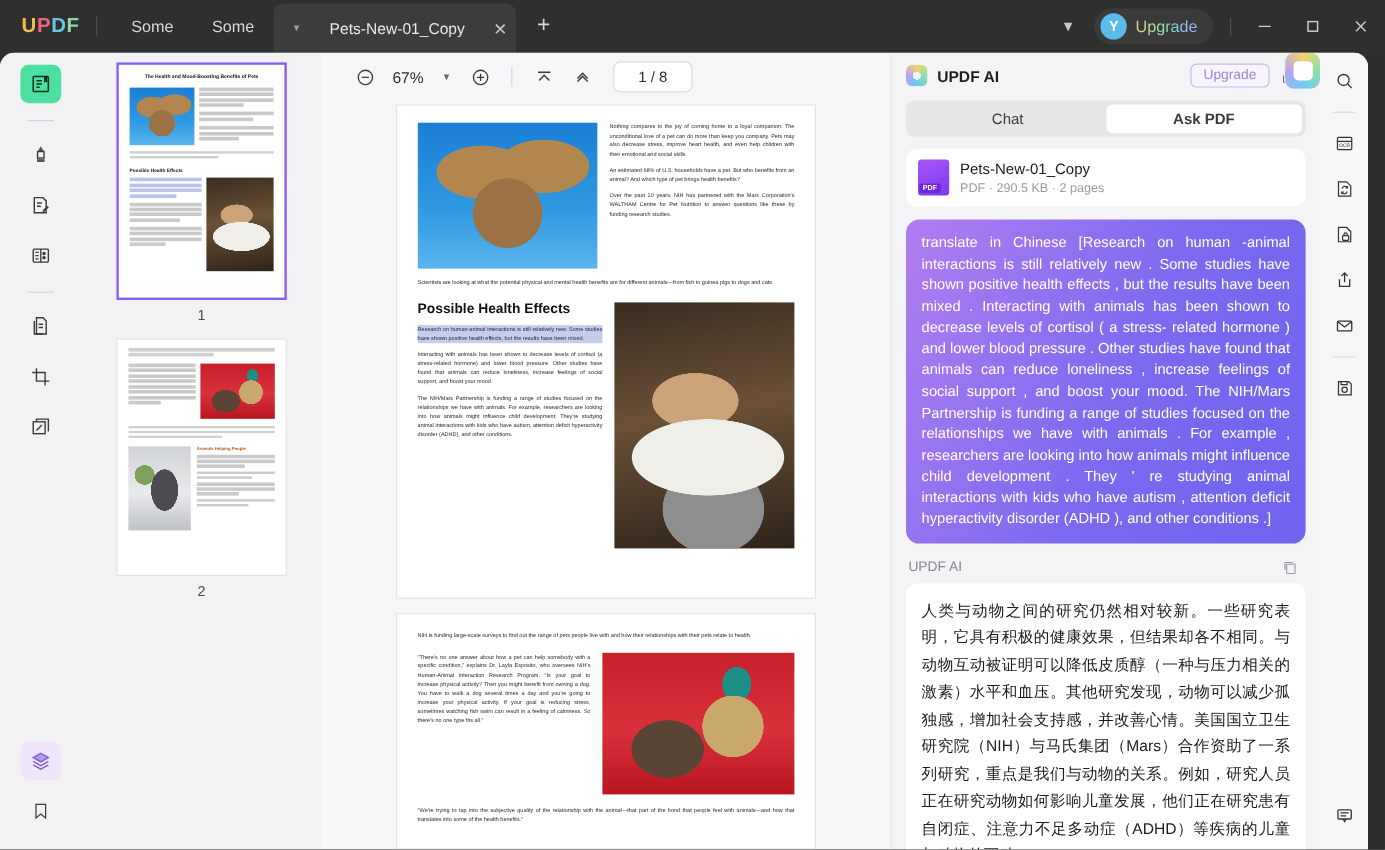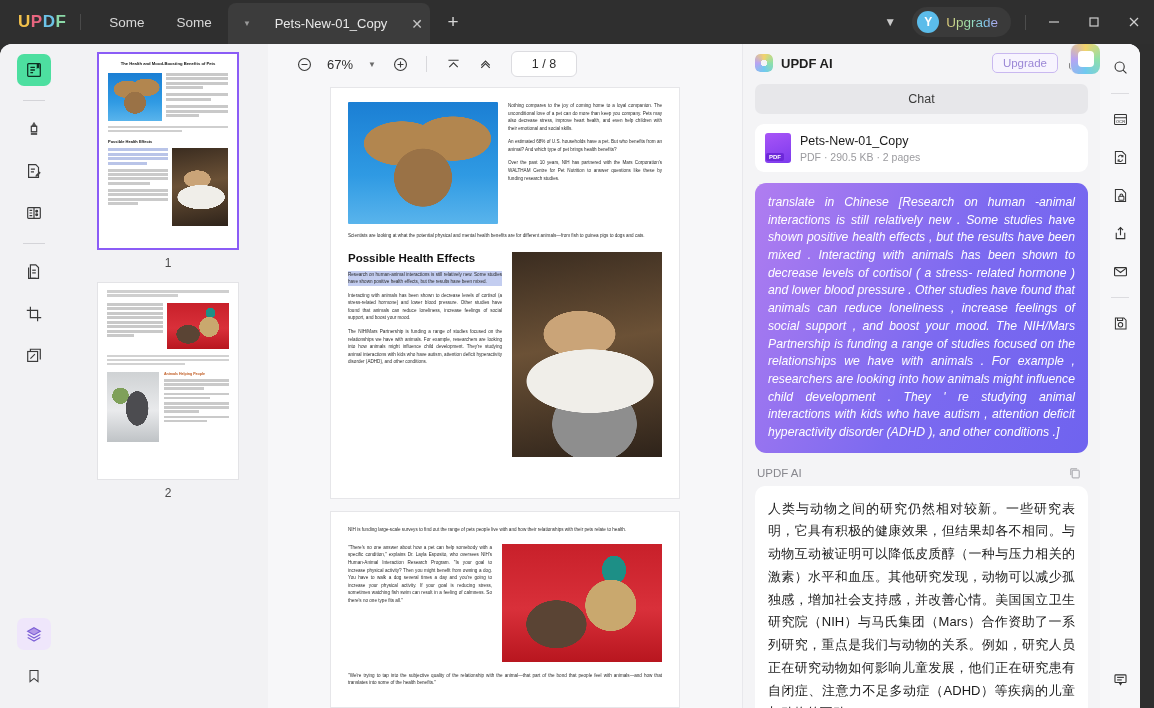--- a/index.html
+++ b/index.html
@@ -228,21 +228,20 @@
     padding: 1px 3px; border-radius: 2px;
   }
   .file-name { font-size: 12.5px; color: #1b1b1b; }
   .file-meta { font-size: 10.5px; color: #9b9b9f; margin-top: 3px; }
 
   .bubble {
     margin-top: 11px; border-radius: 11px; padding: 11px 13px;
     background: linear-gradient(115deg,#b07df0,#7c6af0 55%,#6f63ef);
     color: #ffffff; font-size: 12.2px; line-height: 1.45;
     text-align: justify;
-    font-style: italic;
   }
 
   .resp-head {
     display: flex; align-items: center; margin-top: 13px; padding: 0 2px;
   }
   .resp-label { font-size: 11.5px; color: #88888e; flex: 1; }
   .copy-ico { width: 18px; color: #9a9aa0; cursor: pointer; }
   .resp-box {
     margin-top: 6px; background: #ffffff; border-radius: 10px;
     padding: 12px 13px; font-size: 13px; color: #1c1c1c; line-height: 1.75;
@@ -562,20 +561,21 @@
         <div class="ai-lock">
           <svg width="15" height="15" viewBox="0 0 20 20" fill="none" stroke="currentColor" stroke-width="1.3">
             <rect x="5" y="9" width="10" height="8" rx="1.2"></rect>
               <path d="M7.3 9 V6.6 a2.7 2.7 0 0 1 5.4 0 V9"></path>
           </svg>
         </div>
       </div>
 
       <div class="seg">
         <div class="seg-btn">Chat</div>
+        <div class="seg-btn on">Ask PDF</div>
       </div>
 
       <div class="ai-body">
         <div class="file-card">
           <div class="pdf-ico"></div>
           <div>
             <div class="file-name">Pets-New-01_Copy</div>
             <div class="file-meta">PDF · 290.5 KB · 2 pages</div>
           </div>
         </div>

